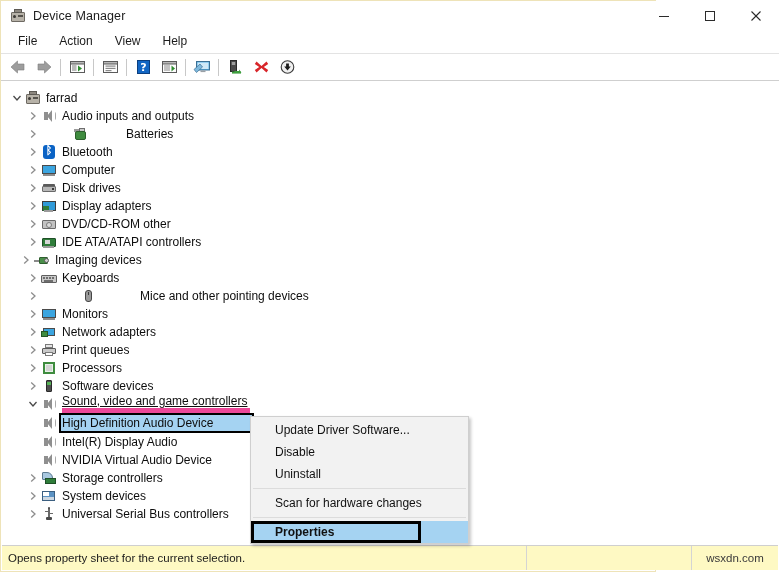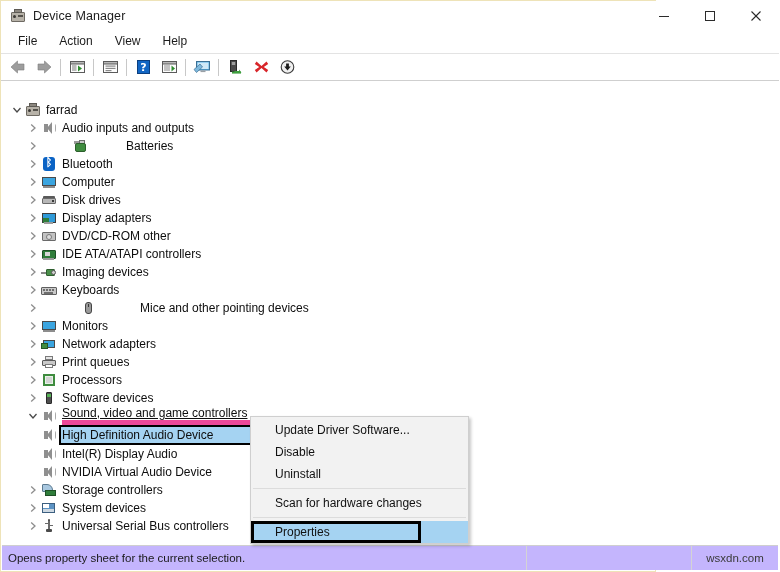--- a/index.html
+++ b/index.html
@@ -267,39 +267,39 @@
   }
   .ctx-sep {
     height: 1px;
     background: #dcdcdc;
     margin: 3px 2px 3px 2px;
   }
   #ctx-properties {
     position: relative;
     height: 22px; line-height: 22px;
     background: #a5d3f2;
-    font-size: 12px; font-weight: normal;
+    font-size: 12px; font-weight: bold;
     color: #111111;
     padding-left: 24px;
     white-space: nowrap;
   }
   #ctx-properties-outline {
     position: absolute;
     left: 0px; top: 0px;
     width: 170px; height: 22px;
     border: 3px solid #000000;
     box-sizing: border-box;
     pointer-events: none;
   }
 
   
   #statusbar {
     position: absolute; left: 1px; bottom: 1px;
     width: 776px; height: 25px;
-    background: #c4b5fd;
+    background: #fef9c3;
     border-top: 1px solid #cfcfcf;
     display: flex; align-items: center;
     box-sizing: border-box;
     font-size: 11.5px;
     color: #1a1a1a;
   }
   #status-text { padding-left: 6px; flex: none; }
   .sb-spring { flex: 1 1 auto; }
   .sb-div { width: 1px; height: 24px; background: #d4d4d4; flex: none; }
   #status-pane2 { width: 164px; flex: none; }
@@ -427,21 +427,21 @@
     <div class="tb-btn">
       <svg width="17" height="16" viewBox="0 0 17 16">
         <circle cx="8.5" cy="8" r="6.3" fill="#f0f0f0" stroke="#3a3a3a" stroke-width="1.1"></circle>
         <path d="M8.5 11.6 L5.2 7.4 L7.1 7.4 L7.1 4.4 L9.9 4.4 L9.9 7.4 L11.8 7.4 Z" fill="#1c1c1c"></path>
       </svg>
     </div>
   </div>
 
   <div id="tree-panel">
 
-    <div class="row" style="padding-left:7px; margin-top:20px;">
+    <div class="row" style="padding-left:7px; margin-top:8px;">
       <div class="chev">
         <svg width="10" height="10" viewBox="0 0 10 10">
             <path d="M1.5 3 L5 7 L8.5 3" fill="none" stroke="#4a4a4a" stroke-width="1.3"></path>
           </svg>
       </div>
       <div class="ticon">
         <div class="dm-icon-body"></div>
           <div class="dm-icon-top"></div>
         <div class="dm-icon-dot"></div>
           <div class="dm-icon-slot"></div>
@@ -551,21 +551,21 @@
           </svg>
       </div>
       <div class="ticon">
         <div class="ic-green-card"></div>
           <div class="ic-green-chip"></div>
           <div class="ic-green-pin"></div>
       </div>
       <div class="tlabel">IDE ATA/ATAPI controllers</div>
     </div>
 
-    <div class="row" style="padding-left:23px;align-items:center;">
+    <div class="row" style="padding-left:16px;align-items:center;">
       <div class="chev">
         <svg width="10" height="10" viewBox="0 0 10 10">
             <path d="M3.2 1.5 L7 5 L3.2 8.5" fill="none" stroke="#8d8d8d" stroke-width="1.3"></path>
           </svg>
       </div>
       <div class="ticon">
         <div class="ic-cam-arm"></div>
           <div class="ic-cam-b"></div>
           <div class="ic-cam-l"></div>
       </div>

